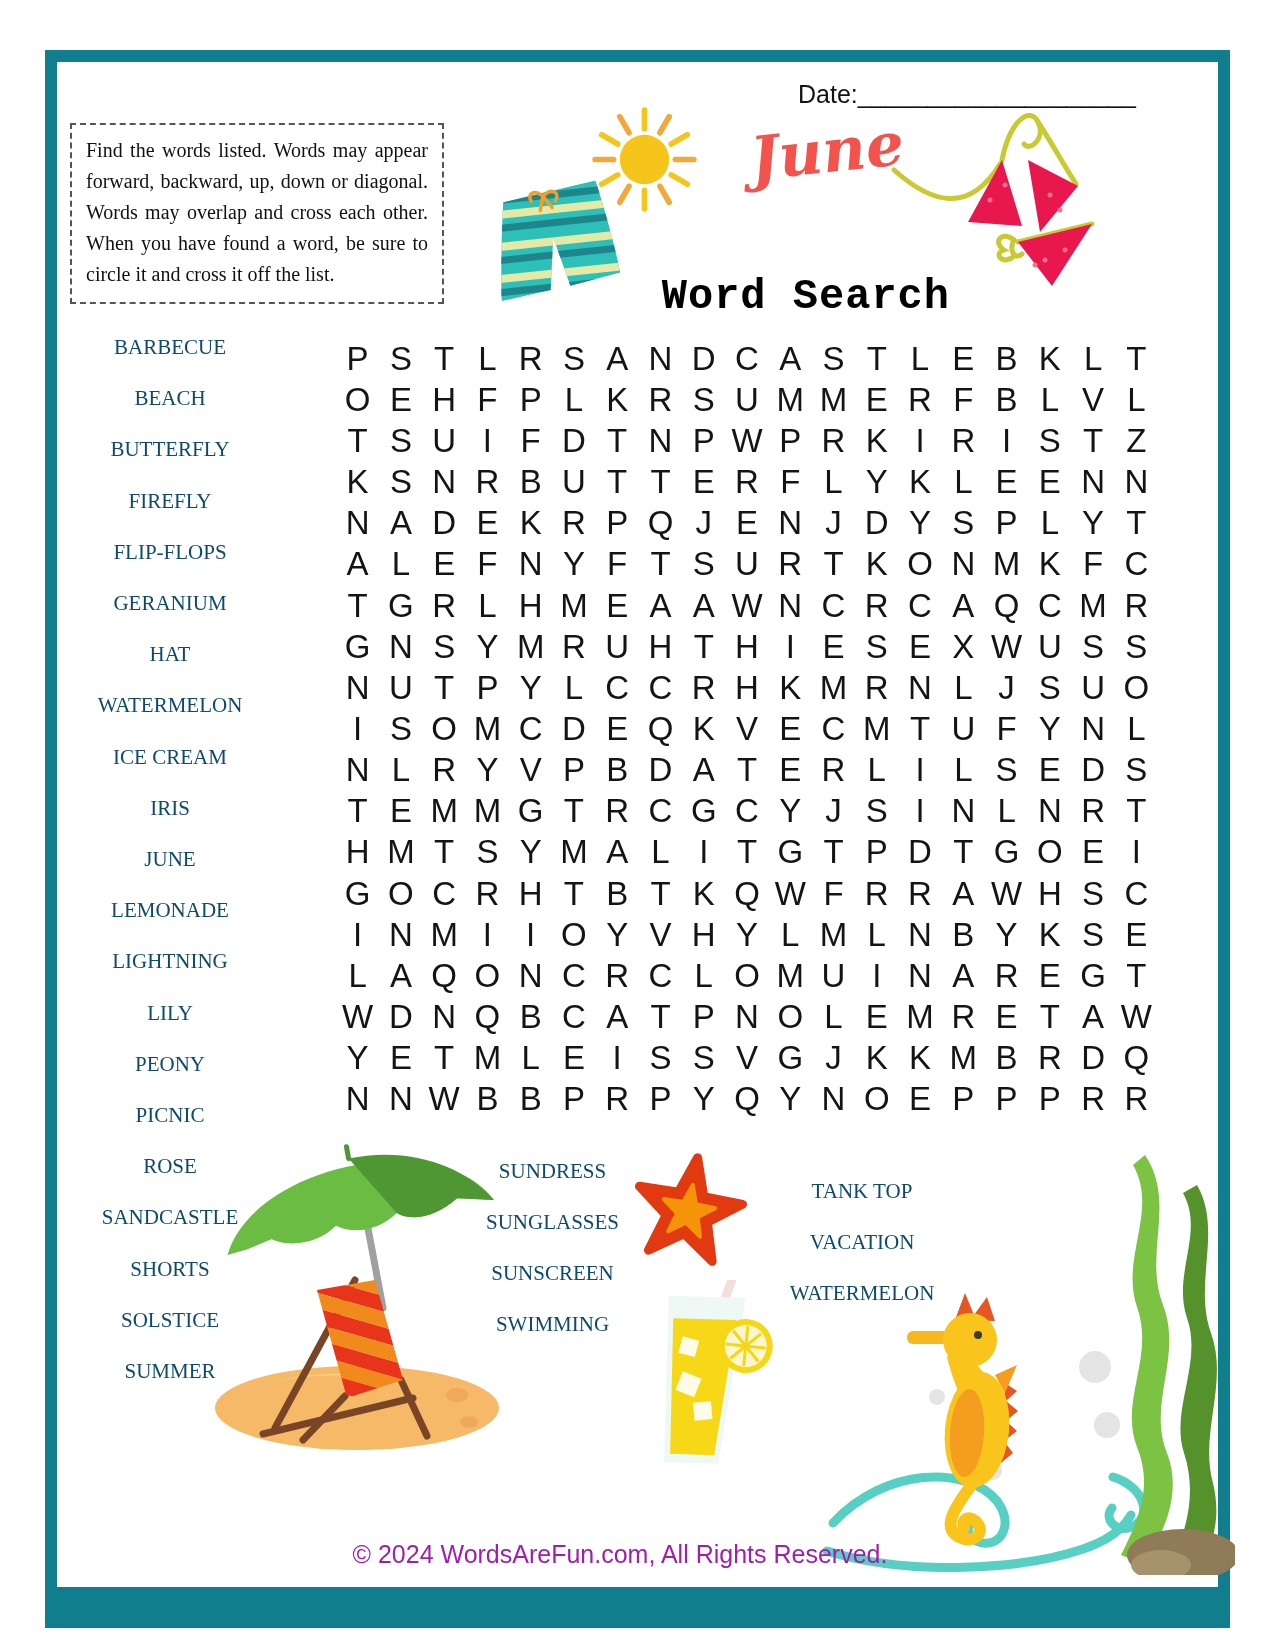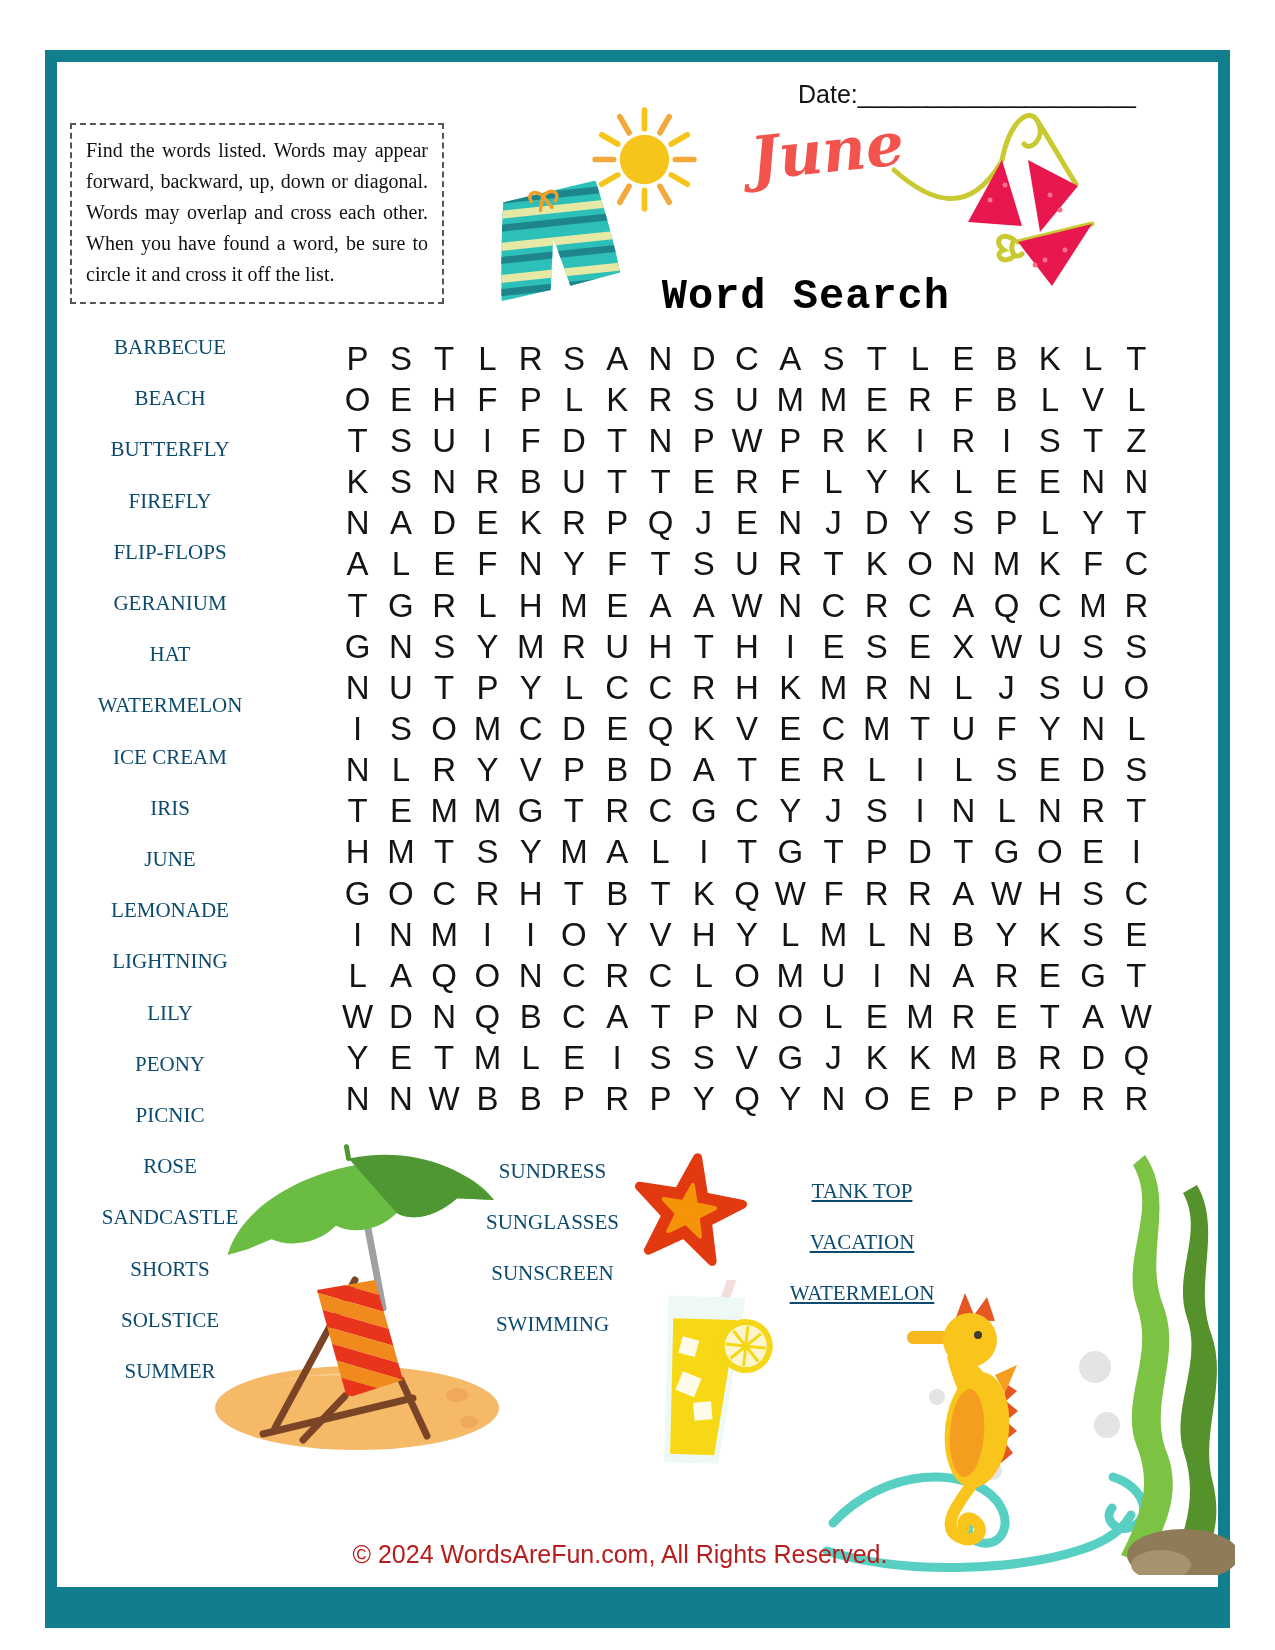--- a/index.html
+++ b/index.html
@@ -18,28 +18,28 @@
   .title-june{position:absolute;left:712px;top:116px;width:230px;text-align:center;
         font-family:"DejaVu Serif",serif;font-style:italic;font-weight:bold;font-size:60px;
         color:#f2544d;transform:rotate(-6deg);z-index:3;}
   .title-ws{position:absolute;left:630px;top:242px;width:320px;text-align:right;
         font-family:"Liberation Mono",monospace;font-weight:bold;font-size:42px;
         letter-spacing:1px;color:#000;z-index:3;margin-top:31px;}
   .word-col{position:absolute;text-align:center;font-size:21px;color:#0c4a6e;z-index:3;}
   .left-col{left:58px;top:322px;width:224px;}
   .left-col .word-item{line-height:51.2px;}
   .mid-col{left:425px;top:1146px;width:255px;}
-  .right-col{left:732px;top:1166px;width:260px;text-decoration:underline;}
+  .right-col{left:732px;top:1166px;width:260px;}
   .mid-col .word-item,.right-col .word-item{line-height:51px;}
   .grid{position:absolute;left:336px;top:338px;width:822px;height:782px;display:grid;
         grid-template-columns:repeat(19,1fr);grid-template-rows:repeat(19,1fr);
         font-family:"Liberation Sans",sans-serif;font-size:33px;color:#141414;z-index:2;}
   .grid-cell{display:flex;align-items:center;justify-content:center;}
   .copyright{position:absolute;left:270px;top:1540px;width:700px;text-align:center;
-        font-family:"Liberation Sans",sans-serif;font-size:25px;color:#b91c1c;z-index:3;}
+        font-family:"Liberation Sans",sans-serif;font-size:25px;color:#a21caf;z-index:3;}
   .deco{position:absolute;z-index:1;}
 </style>
 </head>
 <body>
 
 <div class="page">
   <div class="frame"></div>
 
   <div class="hdr date-row"><span>Date:</span><span class="line">____________________</span></div>
 

